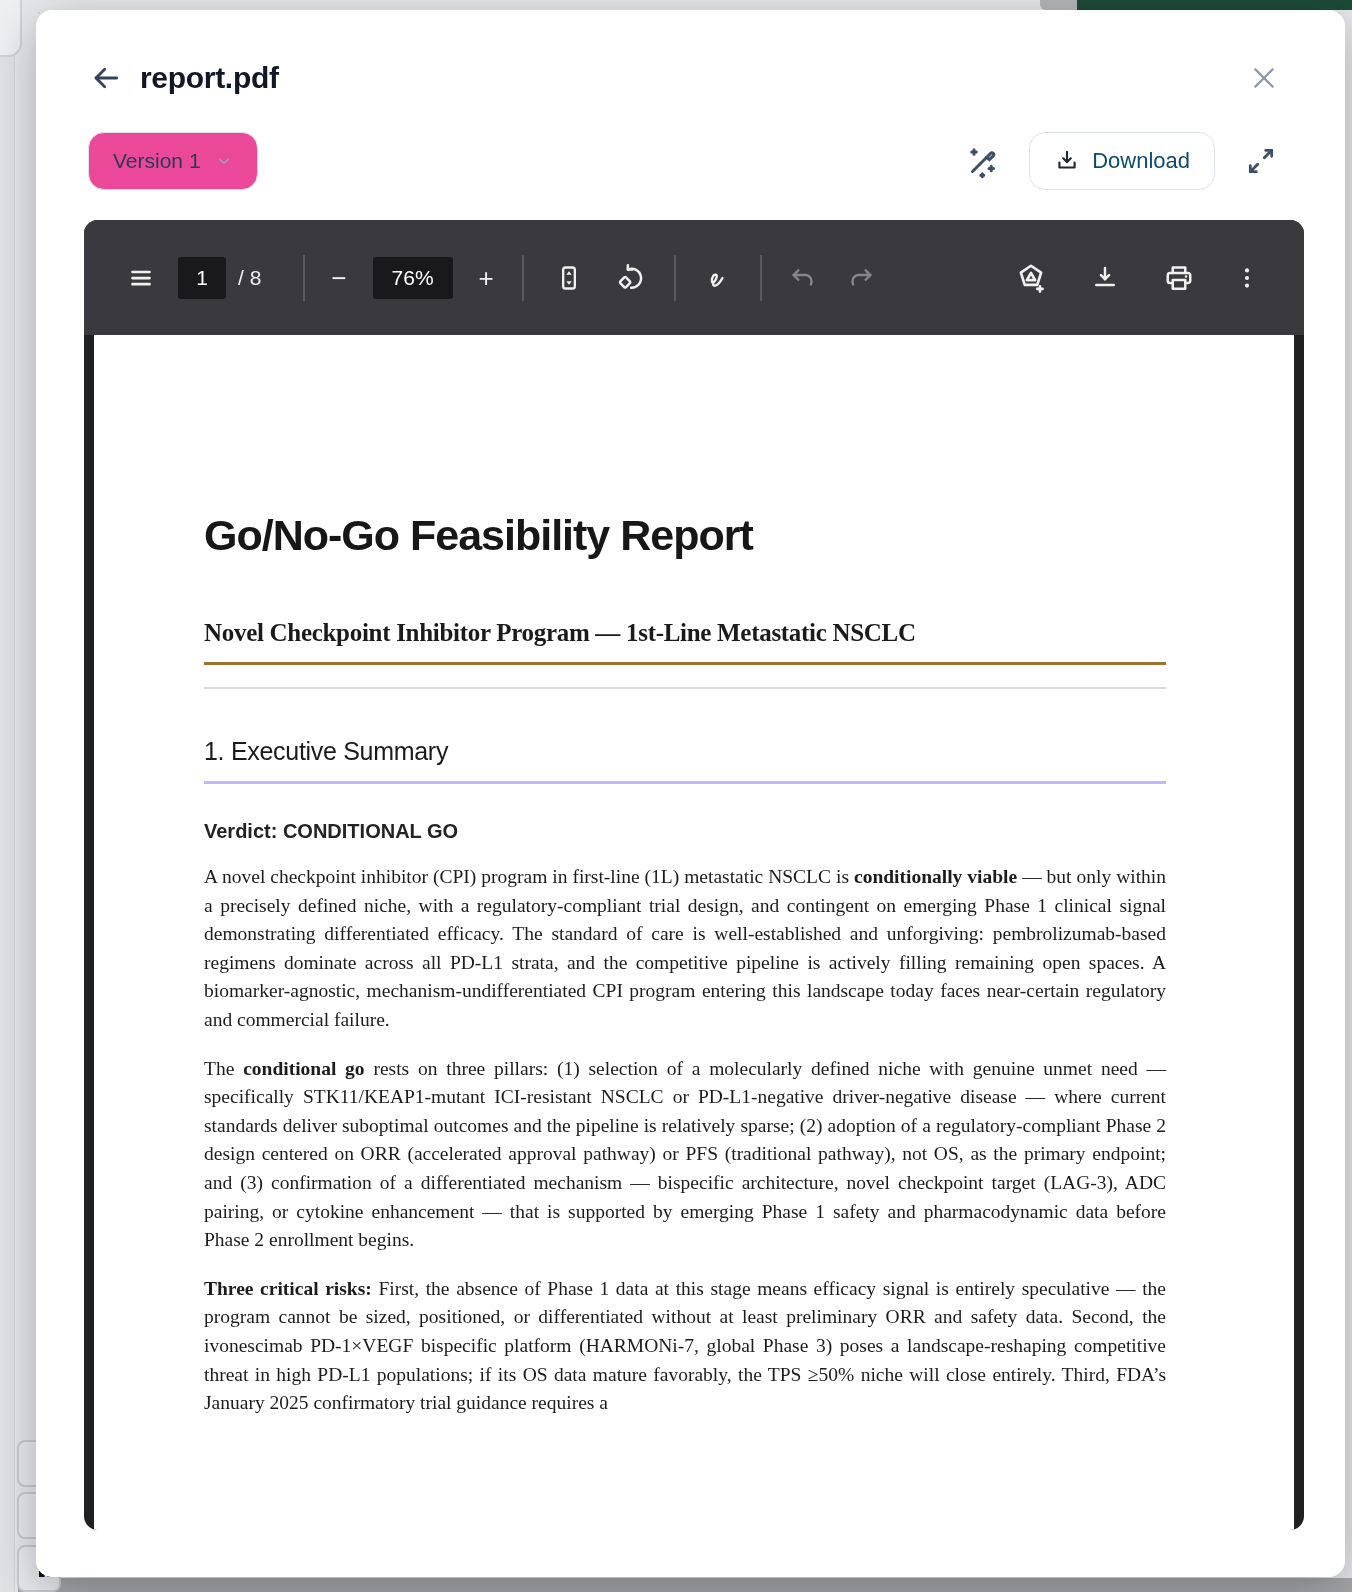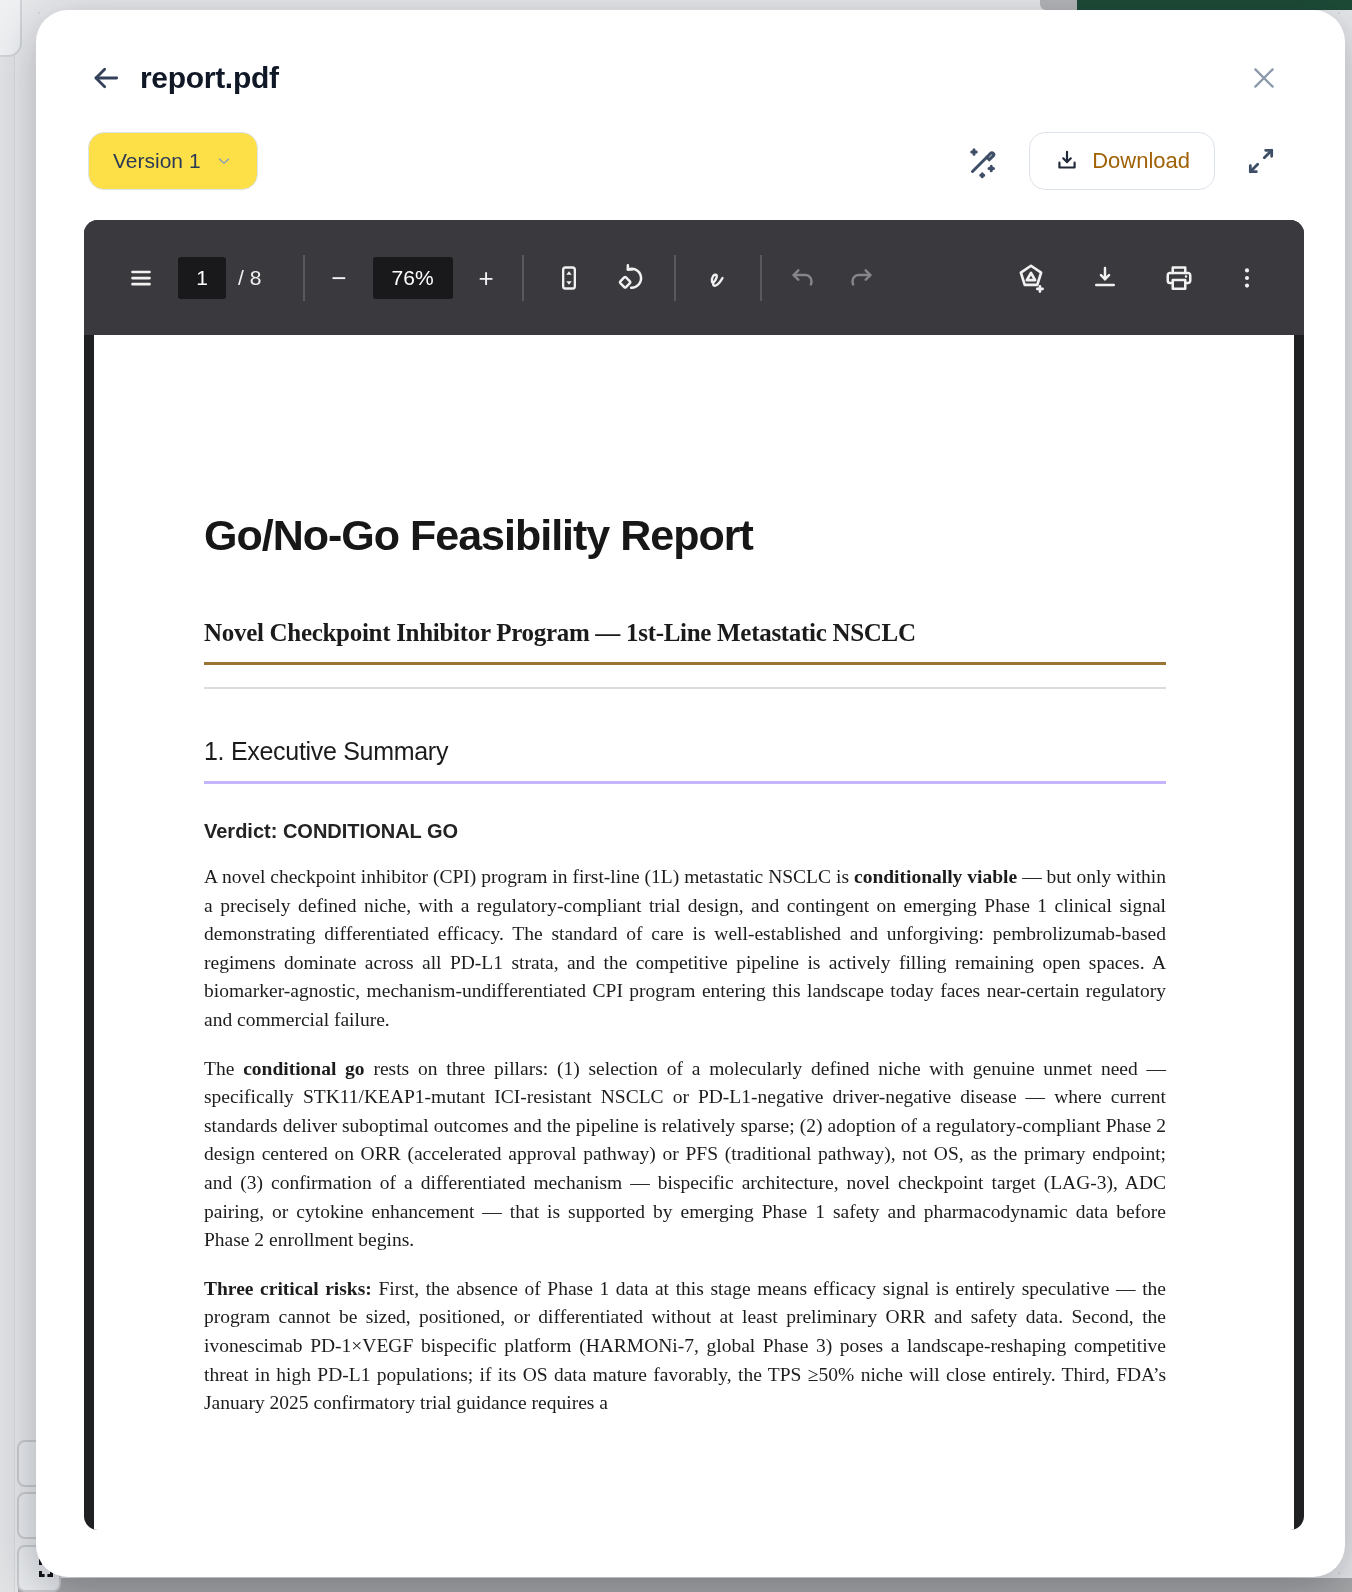--- a/index.html
+++ b/index.html
@@ -16,33 +16,33 @@
   .bg-card-topleft { position:absolute; left:-40px; top:-30px; width:62px; height:87px; background:#eef0f2; border:2px solid #d0d3d7; border-radius:14px; }
   .bg-green-bar { position:absolute; left:1077px; top:0; width:275px; height:10px; background:#1d4b37; }
   .bg-gray-tab { position:absolute; left:1040px; top:0; width:40px; height:10px; background:#b4b6b8; border-radius:0 0 0 6px; }
   .bg-bottom-band { position:absolute; left:18px; top:1578px; width:1334px; height:14px; background:#a6a7a8; }
   .bg-mini-btn { position:absolute; left:17px; width:44px; height:47px; background:#e9ebed; border:2px solid #c9cbce; border-radius:8px; }
   .bg-mini-btn .glyph { position:absolute; right:6px; top:14px; width:10px; height:16px; color:#1a1a1a; font-weight:700; font-size:20px; line-height:16px; overflow:hidden; }
   .bg-mini-btn .glyph.dashes { border:3px dashed #111; width:14px; height:18px; top:12px; }
 
   
   .modal { position:absolute; left:36px; top:10px; width:1309px; height:1567px; background:#ffffff;
-    border-radius:32px; box-shadow:0 12px 48px rgba(15,23,42,.30); }
+    border-radius:16px; box-shadow:0 12px 48px rgba(15,23,42,.30); }
 
   .modal-header { position:absolute; left:52px; right:62px; top:44px; height:48px; display:flex; align-items:center; }
   .back-btn { width:36px; height:36px; display:flex; align-items:center; justify-content:center; color:#33415a; cursor:pointer; }
   .modal-title { margin-left:16px; font-size:30px; font-weight:700; color:#101827; letter-spacing:-.3px; }
   .close-btn { margin-left:auto; width:38px; height:38px; display:flex; align-items:center; justify-content:center; color:#8b99ab; cursor:pointer; }
 
   .controls-row { position:absolute; left:52px; right:64px; top:120px; height:62px; display:flex; align-items:center; }
-  .version-btn { display:flex; align-items:center; gap:14px; height:58px; padding:0 24px; border:1.5px solid #dde3ea; border-radius:16px; background:#fde047; color:#2b3a55; font-size:21px; cursor:pointer; }
+  .version-btn { display:flex; align-items:center; gap:14px; height:58px; padding:0 24px; border:1.5px solid #dde3ea; border-radius:16px; background:#ec4899; color:#2b3a55; font-size:21px; cursor:pointer; }
   .version-btn .chev { color:#93a3b5; display:flex; }
   .right-cluster { margin-left:auto; display:flex; align-items:center; gap:26px; }
   .icon-btn { display:flex; align-items:center; justify-content:center; width:40px; height:40px; color:#3d4e66; cursor:pointer; }
-  .download-btn { display:flex; align-items:center; gap:12px; height:58px; padding:0 24px; border:1.5px solid #dde3ea; border-radius:16px; background:#fff; color:#a16207; font-size:22px; cursor:pointer; }
+  .download-btn { display:flex; align-items:center; gap:12px; height:58px; padding:0 24px; border:1.5px solid #dde3ea; border-radius:16px; background:#fff; color:#0c4a6e; font-size:22px; cursor:pointer; }
   .download-btn svg { color:#1f2937; }
 
   
   .viewer { position:absolute; left:48px; top:210px; width:1220px; height:1310px; background:#1f2022; border-radius:14px; display:flex; flex-direction:column; overflow:hidden; }
   .pdf-toolbar { height:115px; background:#3a3a3e; display:flex; align-items:center; padding:0 40px; color:#f1f1f1; flex:0 0 auto; }
   .tb-icon { display:flex; align-items:center; justify-content:center; width:34px; height:34px; color:#f1f1f1; cursor:pointer; flex:0 0 auto; }
   .tb-icon.disabled { color:#85858a; cursor:default; }
   .tb-box { background:#19191c; color:#fff; border-radius:3px; height:42px; display:flex; align-items:center; justify-content:center; font-size:21px; flex:0 0 auto; }
   .tb-divider { width:2px; height:46px; background:#59595e; flex:0 0 auto; }
   .tb-text { font-size:21px; color:#f1f1f1; flex:0 0 auto; }

